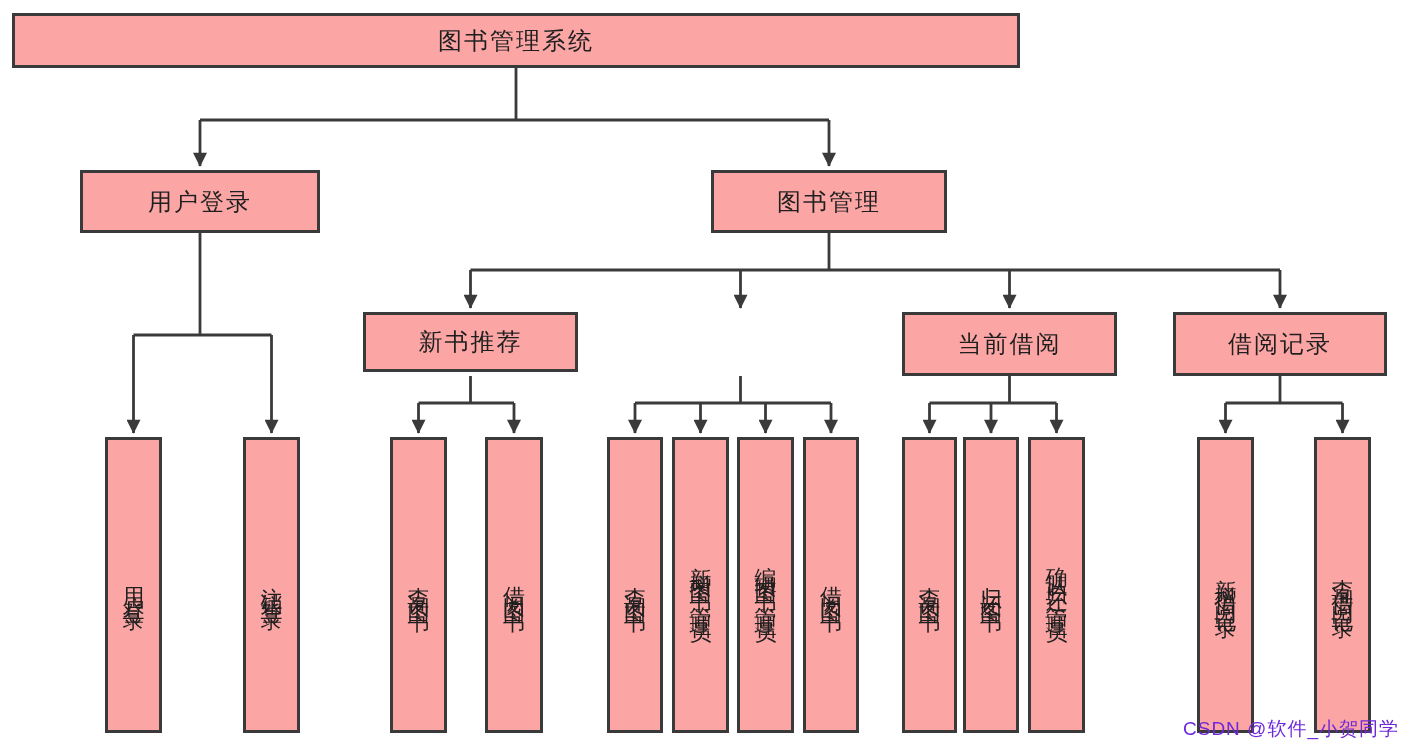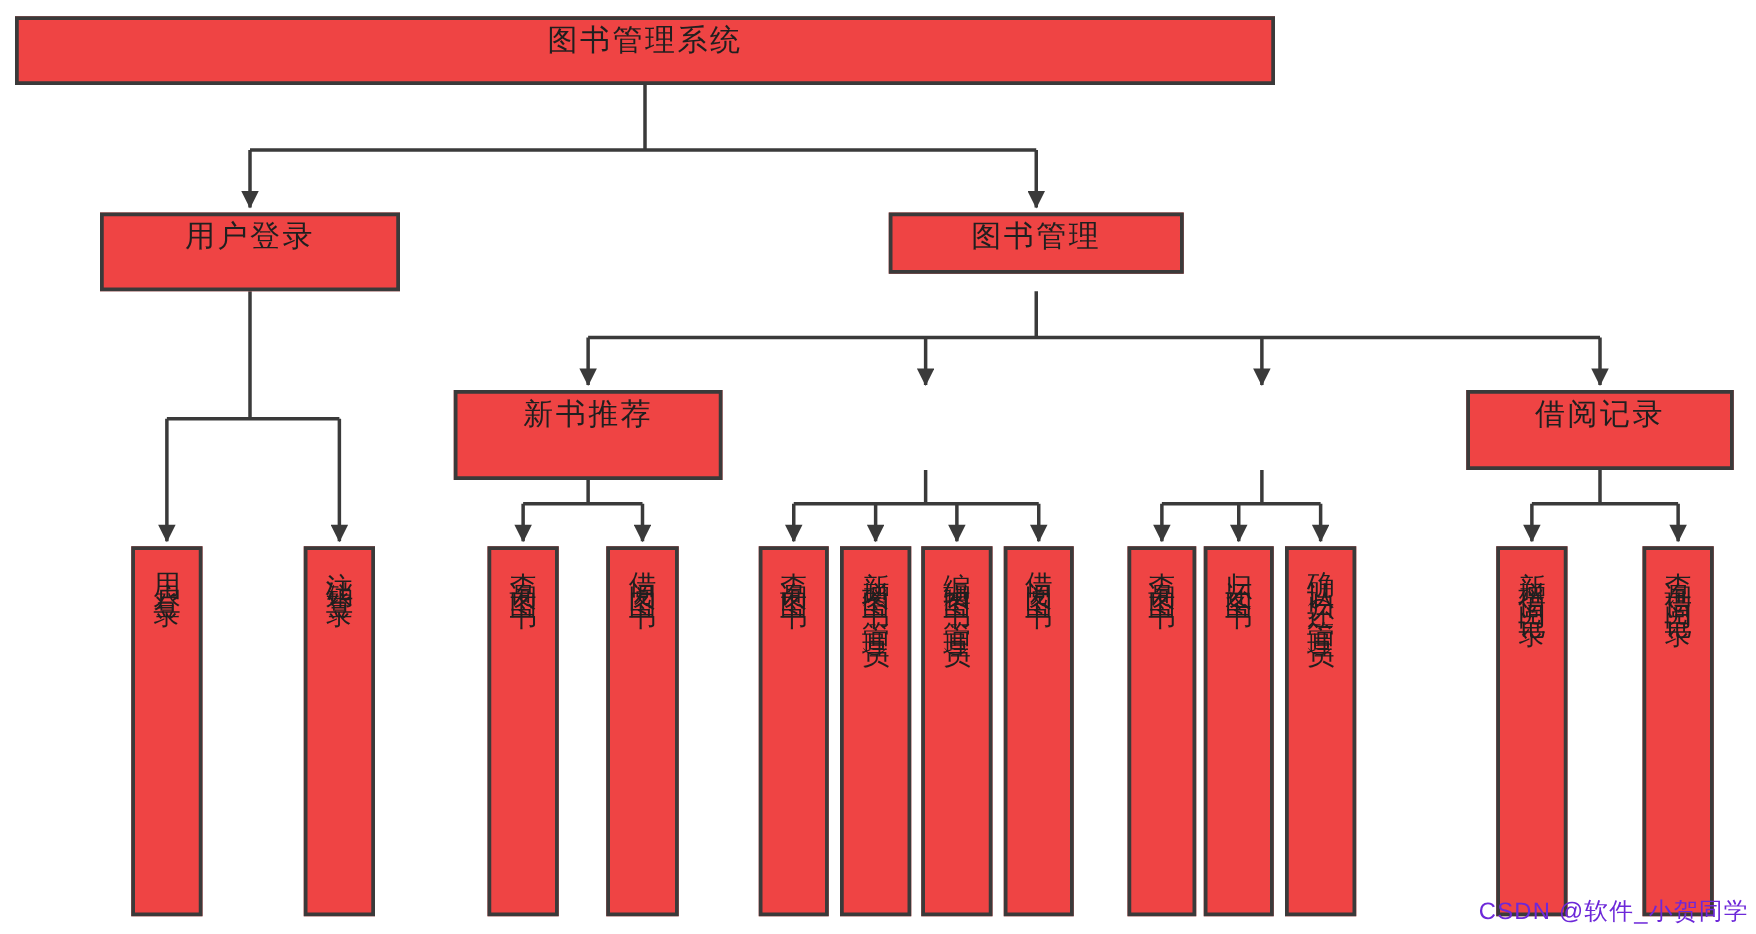--- a/index.html
+++ b/index.html
@@ -17,24 +17,24 @@
   }
   #connectors {
     position: absolute;
     left: 0;
     top: 0;
     z-index: 0;
   }
   .box {
     position: absolute;
     box-sizing: border-box;
-    background: #ef4444;
+    background: #fca5a5;
     border: 3px solid #3a3a3a;
     display: flex;
-    align-items: flex-start;
+    align-items: center;
     justify-content: center;
     color: #1f1f1f;
     z-index: 1;
   }
   .h-label {
     font-size: 24px;
     letter-spacing: 2px;
     white-space: nowrap;
   }
   .leaf {
@@ -112,26 +112,29 @@
     </g>
   </svg>
 
   <div class="box" style="left:12px; top:13px; width:1008px; height:55px;">
     <span class="h-label">图书管理系统</span>
   </div>
 
   <div class="box" style="left:80px; top:170px; width:240px; height:63px;">
     <span class="h-label">用户登录</span>
   </div>
-  <div class="box" style="left:711px; top:170px; width:236px; height:49px;">
+  <div class="box" style="left:711px; top:170px; width:236px; height:63px;">
     <span class="h-label">图书管理</span>
   </div>
 
-  <div class="box" style="left:363px; top:312px; width:215px; height:72px;">
+  <div class="box" style="left:363px; top:312px; width:215px; height:60px;">
     <span class="h-label">新书推荐</span>
+  </div>
+  <div class="box" style="left:902px; top:312px; width:215px; height:64px;">
+    <span class="h-label">当前借阅</span>
   </div>
   <div class="box" style="left:1173px; top:312px; width:214px; height:64px;">
     <span class="h-label">借阅记录</span>
   </div>
 
   <div class="box leaf" style="left:105px; width:57px;">
     <span class="vtext">用户登录</span>
   </div>
   <div class="box leaf" style="left:243px; width:57px;">
     <span class="vtext">注销登录</span>

